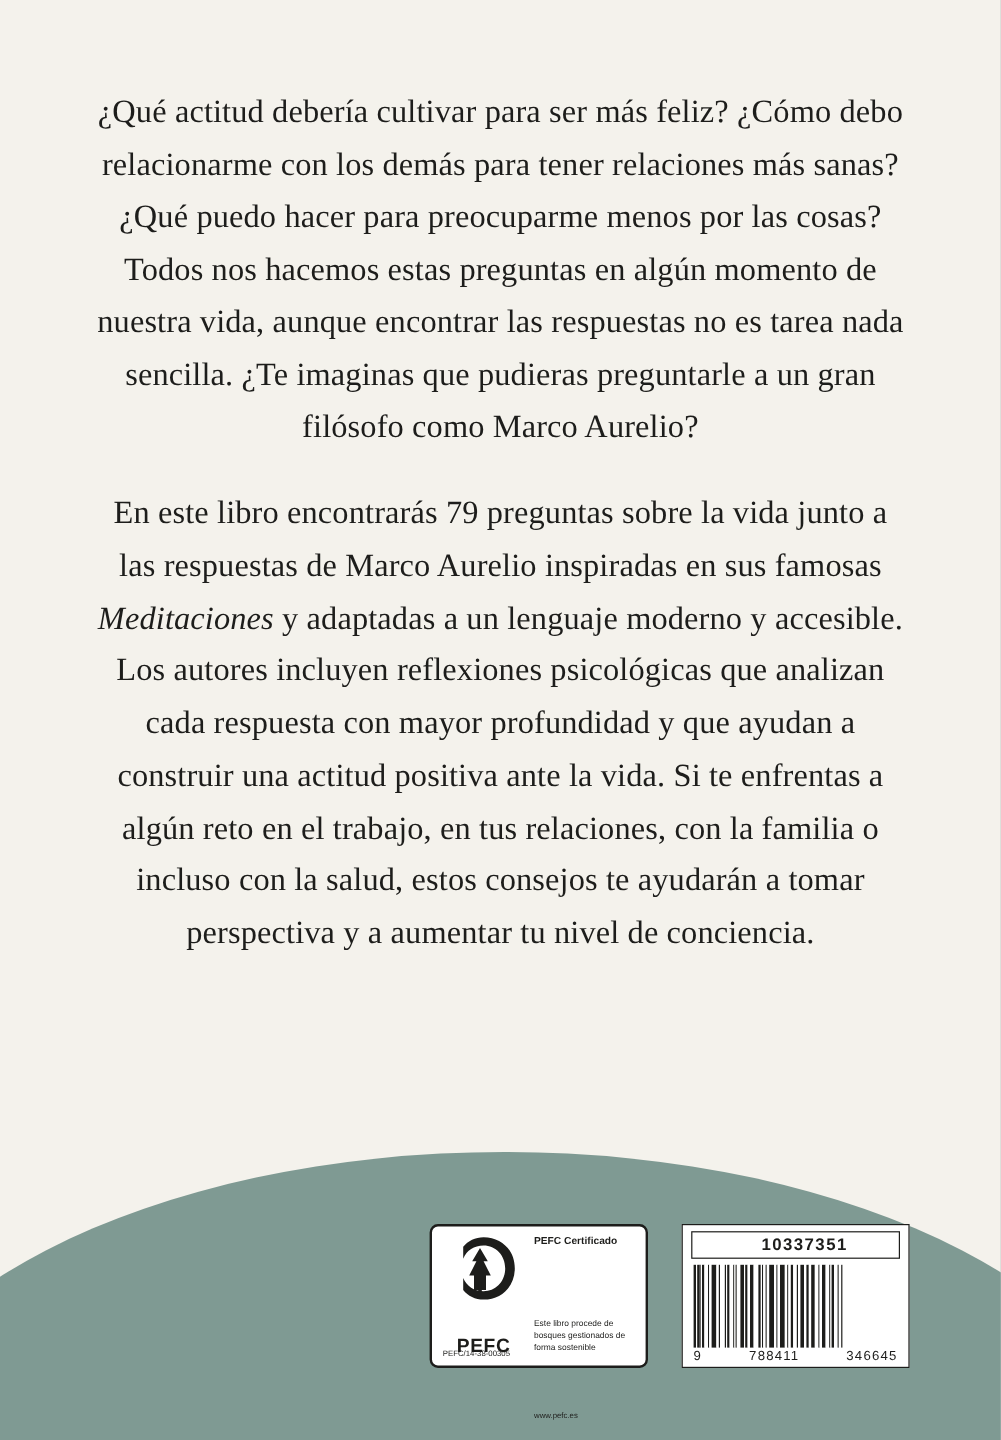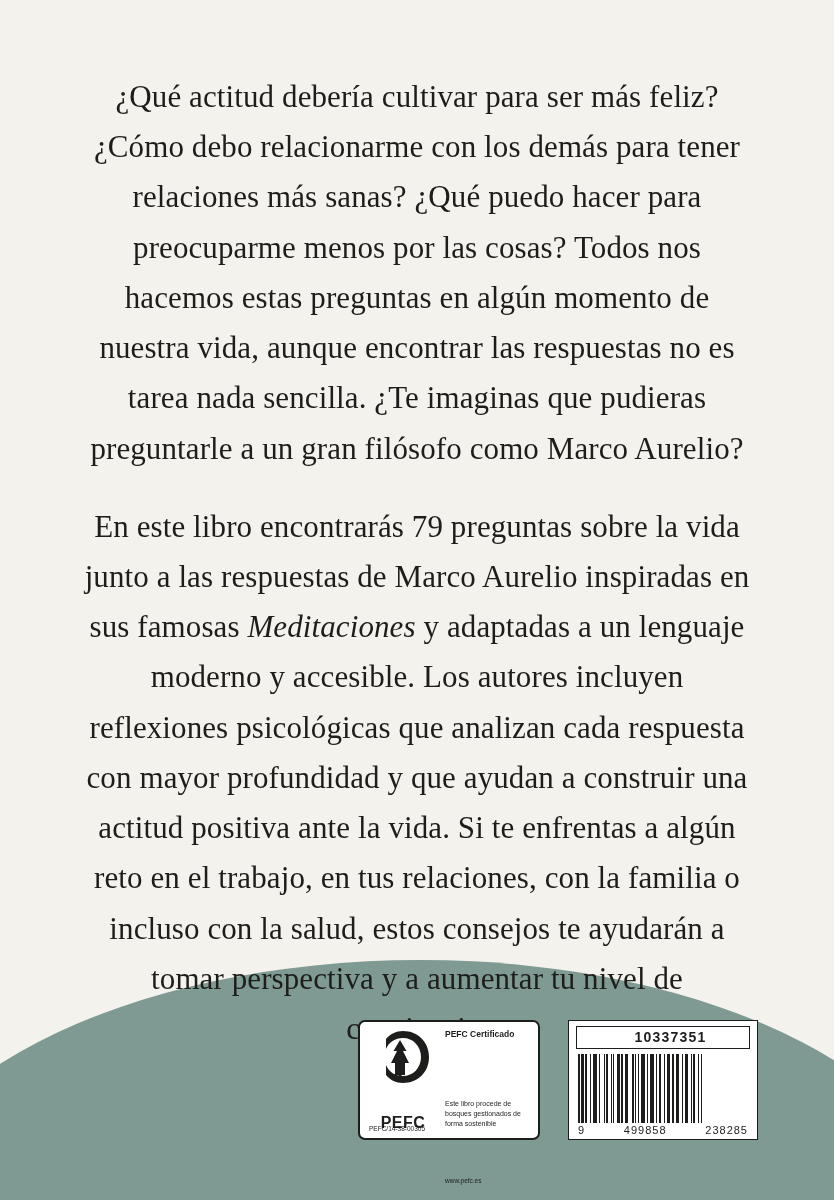--- a/index.html
+++ b/index.html
@@ -45,21 +45,21 @@
     position: absolute;
     left: 0;
     right: 0;
     top: 0;
     padding: 72px 78px 0 78px;
     box-sizing: border-box;
   }
 
   .blurb {
     text-align: center;
-    font-size: 31px;
+    font-size: 27px;
     line-height: 1.62;
     color: #1d1d1b;
     letter-spacing: 0.1px;
   }
   .blurb p {
     margin: 0;
   }
   .blurb p + p {
     margin-top: 28px;
   }
@@ -302,19 +302,19 @@
           <div class="bar" style="width: 1.27962px; align-self: stretch;"></div>
           <div class="bar light" style="width: 1.21605px; align-self: stretch;"></div>
           <div class="bar" style="width: 2.21933px; align-self: stretch;"></div>
           <div class="bar light" style="width: 2.43611px; align-self: stretch;"></div>
           <div class="bar" style="width: 1.6px; align-self: stretch;"></div>
           <div class="bar light" style="width: 1.4px; align-self: stretch;"></div>
           <div class="bar" style="width: 1.6px; align-self: stretch;"></div>
         </div>
       <div class="isbn-digits">
         <span>9</span>
-        <span>499858</span>
-        <span>238285</span>
+        <span>788411</span>
+        <span>346645</span>
       </div>
     </div>
 
   </div>
 </div>
 
 </body></html>

